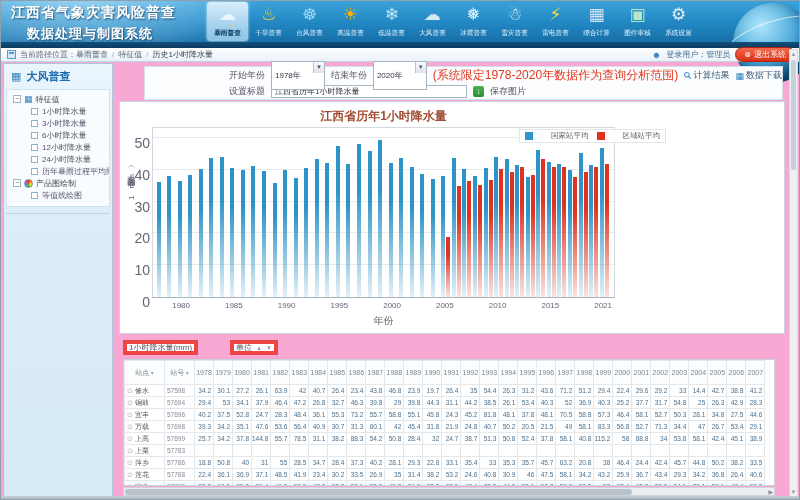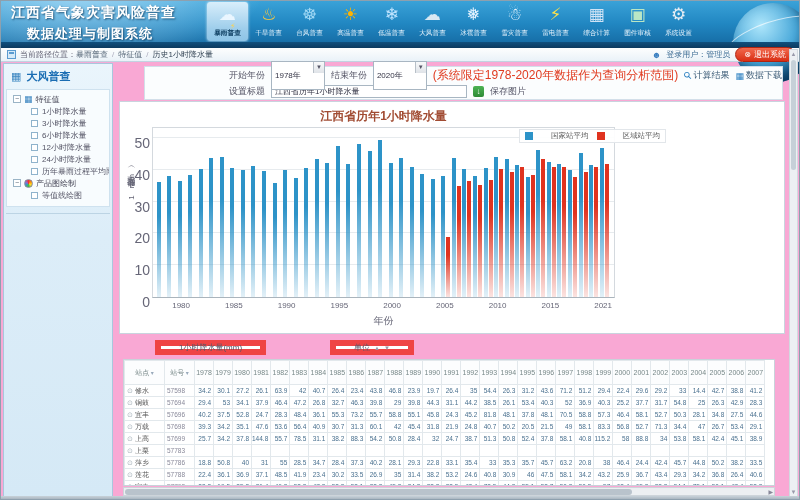--- a/index.html
+++ b/index.html
@@ -95,22 +95,22 @@
   .ylabel { position:absolute; left:7px; top:70px; writing-mode:vertical-rl; transform:rotate(180deg);
          font-size:8px; color:#667; letter-spacing:1px; }
   .legend { position:absolute; left:399px; top:27px; display:flex; align-items:center; gap:8px;
          background:rgba(255,255,255,.92); border:1px solid #e2e6ea; padding:1px 5px; font-size:7.5px; color:#555; }
   .leg-item { display:flex; align-items:center; gap:18px; white-space:nowrap; }
   .swatch { width:8px; height:8px; }
 
   
   .table-panel { position:absolute; left:2px; top:276px; width:666px; height:158px; }
   .tbl-filters { position:absolute; top:2px; left:4px; height:15px; display:flex; gap:32px; }
-  .fbox { height:15px; background:#fff; border:6px solid #ef4444; font-size:8px; color:#556;
-         display:flex; align-items:center; justify-content:center; padding:0 18px; gap:4px;margin-left:32px; }
+  .fbox { height:15px; background:#fff; border:4px solid #ef4444; font-size:8px; color:#556;
+         display:flex; align-items:center; justify-content:center; padding:0 2px; gap:4px; }
   .fbox .mini { font-size:6px; color:#99a; }
   .grid-table { position:absolute; top:21px; left:4px; width:652px; bottom:10px; overflow:hidden;
          background:#fff; border:1px solid #c9d2da; }
   table { border-collapse:collapse; table-layout:fixed; }
   th, td { border:1px solid #e2e8ec; overflow:hidden; white-space:nowrap; }
   th { height:24px; font-size:7px; color:#788; font-weight:normal; background:#fcfdfe; text-align:center; }
   td { height:12px; font-size:6.5px; color:#49708f; text-align:right; padding-right:2px; }
   td.stn { text-align:left; color:#555; padding-left:2px; font-size:7px; }
   td.sid { text-align:left; color:#889; padding-left:2px; }
   .radio { color:#a8b4bc; font-size:7px; margin-right:2px; }

